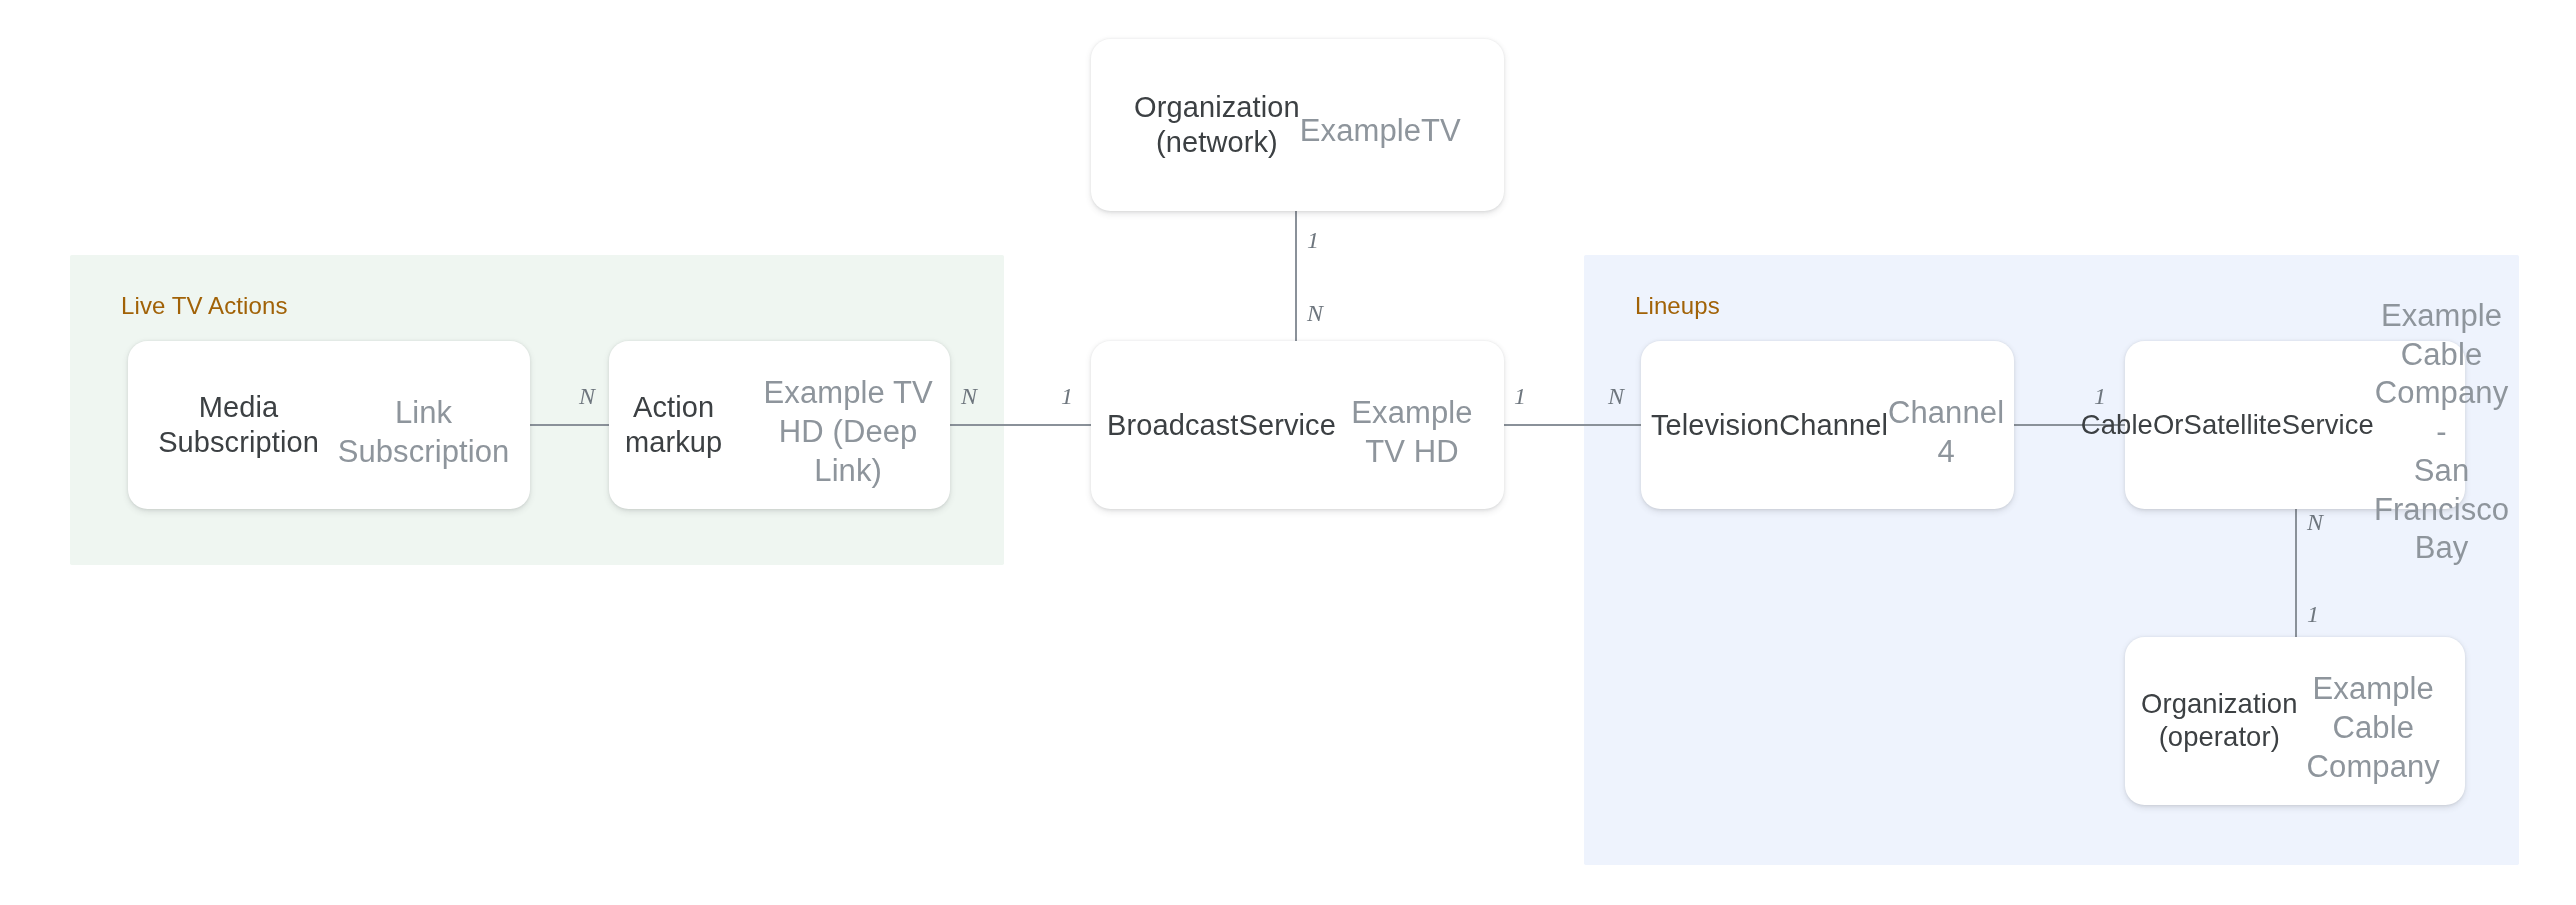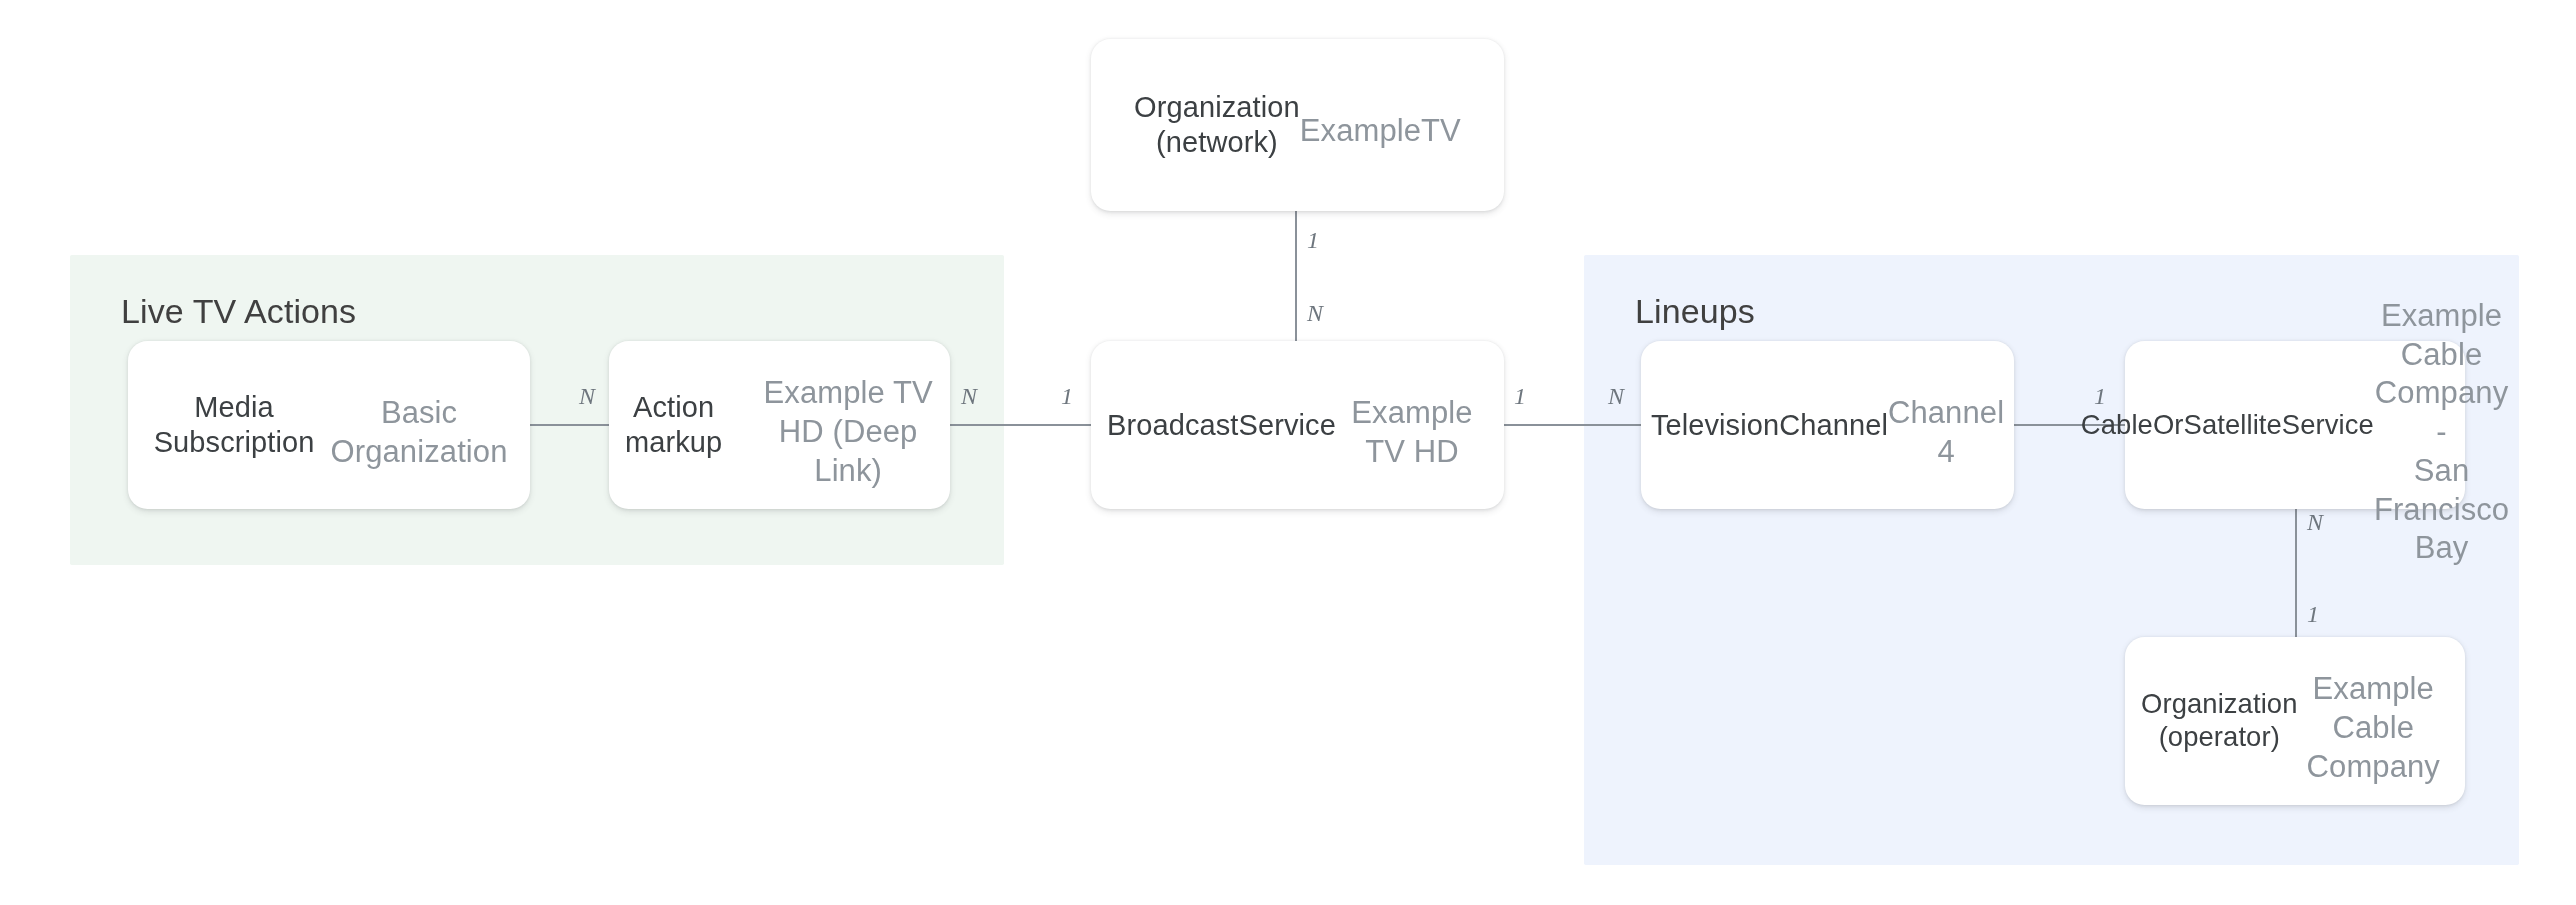--- a/index.html
+++ b/index.html
@@ -22,23 +22,23 @@
 
   
   .group-panel {
     position: absolute;
     border-radius: 1.8px;
   }
   .group-panel .group-title {
     position: absolute;
     top: 37px;
     left: 51px;
-    font-size: 34px;
+    font-size: 24px;
     line-height: 1.15;
-    color: #404040;
+    color: #a16207;
     font-weight: 400;
     letter-spacing: 0.1px;
     white-space: nowrap;
   }
   #group-live-tv-actions {
     left: 70px;
     top: 255px;
     width: 934px;
     height: 310px;
     background: #eff6f1;
@@ -154,21 +154,21 @@
   <div class="edge-label" style="left:2307px; top:602px;">1</div>
 
   <div class="node" id="node-organization-network">
     <div class="node-title">Organization
 (network)</div>
     <div class="node-subtitle">ExampleTV</div>
   </div>
 
   <div class="node" id="node-media-subscription">
     <div class="node-title">Media Subscription</div>
-    <div class="node-subtitle">Basic Organization</div>
+    <div class="node-subtitle">Link Subscription</div>
   </div>
 
   <div class="node" id="node-action-markup">
     <div class="node-title">Action markup</div>
     <div class="node-subtitle">Example TV HD (Deep Link)</div>
   </div>
 
   <div class="node" id="node-broadcast-service">
     <div class="node-title">BroadcastService</div>
     <div class="node-subtitle">Example TV HD</div>

